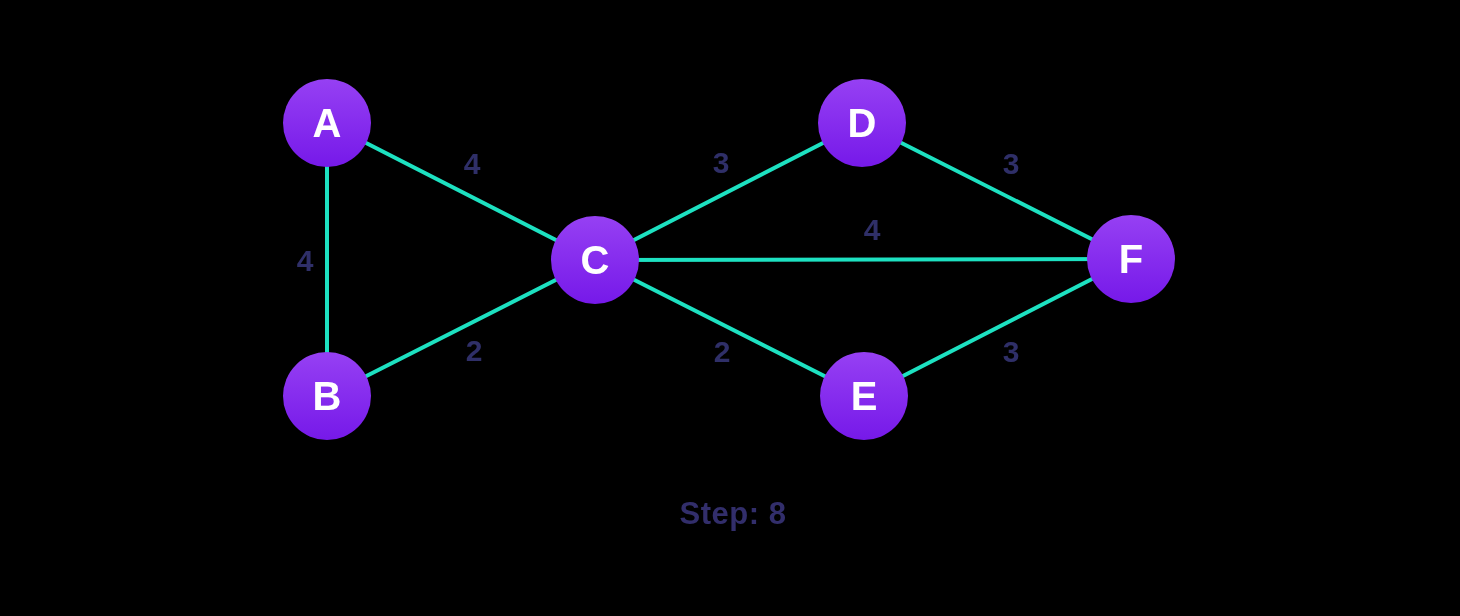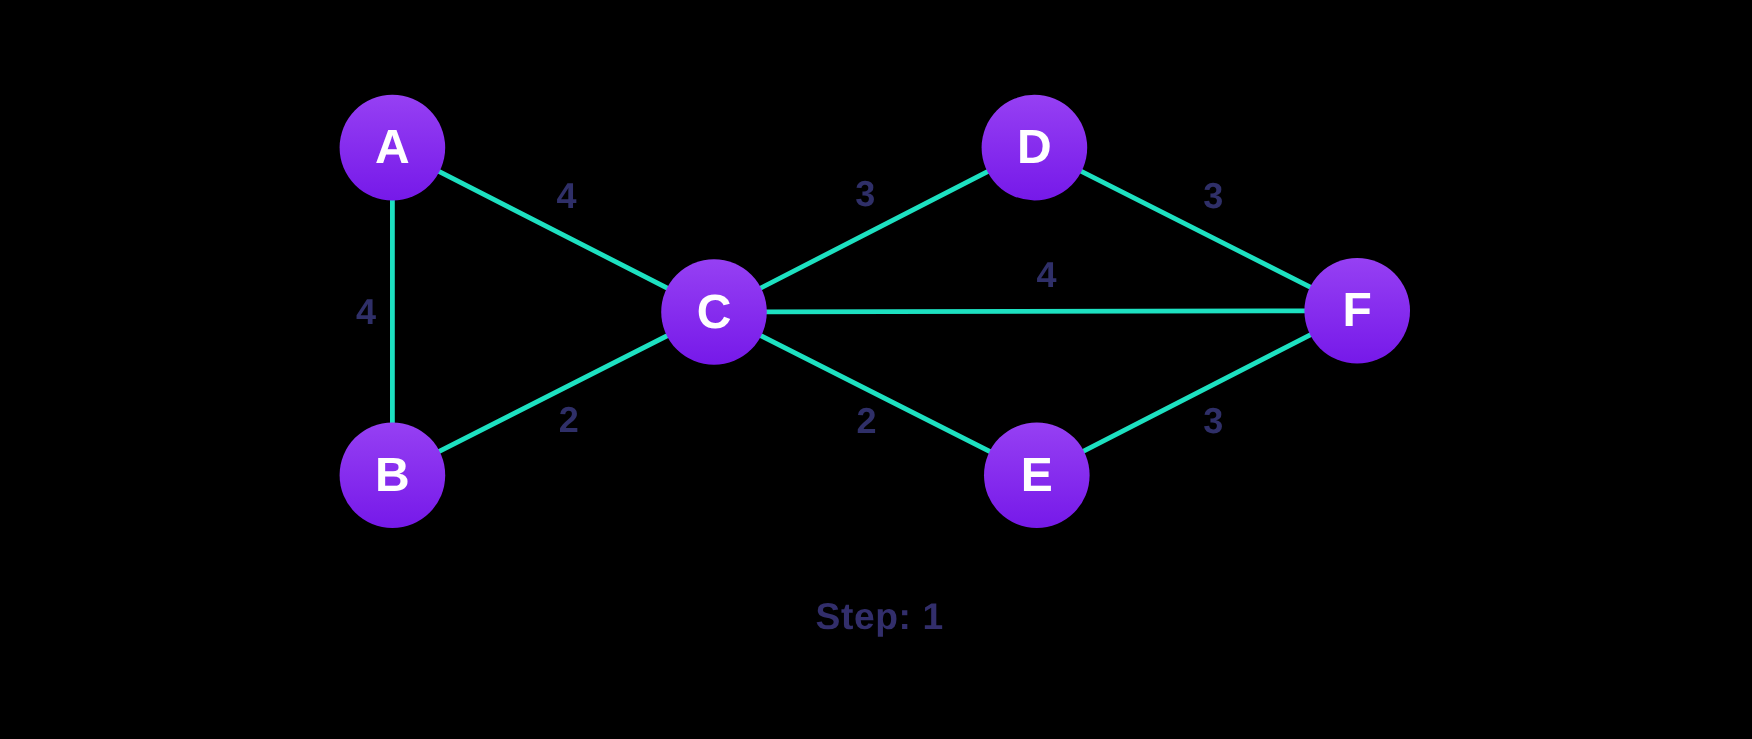--- a/index.html
+++ b/index.html
@@ -103,15 +103,15 @@
         <span class="node-letter">D</span>
       </div>
       <div class="node" style="left: 864px; top: 396px;">
         <span class="node-letter">E</span>
       </div>
       <div class="node" style="left: 1131px; top: 259px;">
         <span class="node-letter">F</span>
       </div>
     </div>
   <div class="step-indicator" id="step-indicator" style="left: 733px; top: 514px;">
-    <span>Step: 1</span>
+    <span>Step: 8</span>
   </div>
 </div>
 
 </body></html>

